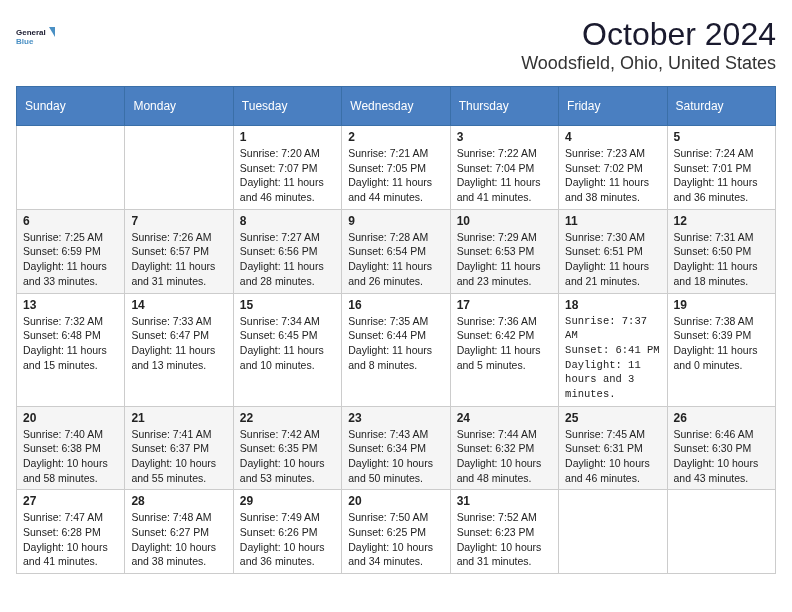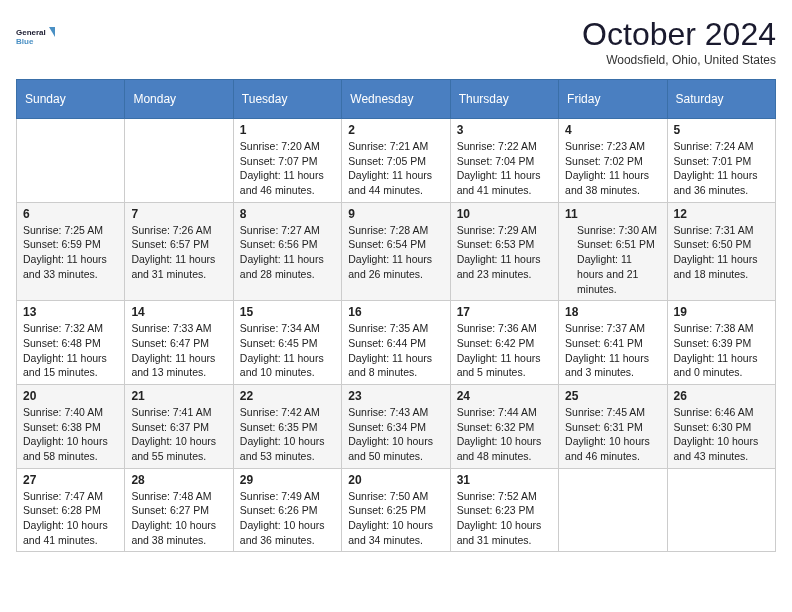--- a/index.html
+++ b/index.html
@@ -23,21 +23,21 @@
     }
     .title-block {
       text-align: right;
     }
     .month-title {
       font-size: 32px;
       color: #1a1a2e;
       font-weight: normal;
     }
     .location {
-      font-size: 12px;
+      font-size: 18px;
       color: #333;
     }
     .calendar-table {
       width: 100%;
       border-collapse: collapse;
       font-size: 11px;
     }
     .calendar-table th {
       background: #4a7fc1;
       color: #fff;
@@ -164,21 +164,21 @@
 Daylight: 11 hours and 26 minutes.</div>
         </td>
         <td>
           <span class="day-number">10</span>
           <div class="day-info" style="white-space: pre-line;">Sunrise: 7:29 AM
 Sunset: 6:53 PM
 Daylight: 11 hours and 23 minutes.</div>
         </td>
         <td>
           <span class="day-number">11</span>
-          <div class="day-info" style="white-space: pre-line; margin-left: 12px;">Sunrise: 7:30 AM
+          <div class="day-info" style="white-space: pre-line;">Sunrise: 7:30 AM
 Sunset: 6:51 PM
 Daylight: 11 hours and 21 minutes.</div>
         </td>
         <td>
           <span class="day-number">12</span>
           <div class="day-info" style="white-space: pre-line;">Sunrise: 7:31 AM
 Sunset: 6:50 PM
 Daylight: 11 hours and 18 minutes.</div>
         </td>
       </tr>
@@ -208,21 +208,21 @@
 Daylight: 11 hours and 8 minutes.</div>
         </td>
         <td>
           <span class="day-number">17</span>
           <div class="day-info" style="white-space: pre-line;">Sunrise: 7:36 AM
 Sunset: 6:42 PM
 Daylight: 11 hours and 5 minutes.</div>
         </td>
         <td>
           <span class="day-number">18</span>
-          <div class="day-info" style="white-space: pre-line;">Sunrise: 7:37 AM
+          <div class="day-info" style="white-space: pre-line; font-family: Liberation Mono, monospace;">Sunrise: 7:37 AM
 Sunset: 6:41 PM
 Daylight: 11 hours and 3 minutes.</div>
         </td>
         <td>
           <span class="day-number">19</span>
           <div class="day-info" style="white-space: pre-line;">Sunrise: 7:38 AM
 Sunset: 6:39 PM
 Daylight: 11 hours and 0 minutes.</div>
         </td>
       </tr>

